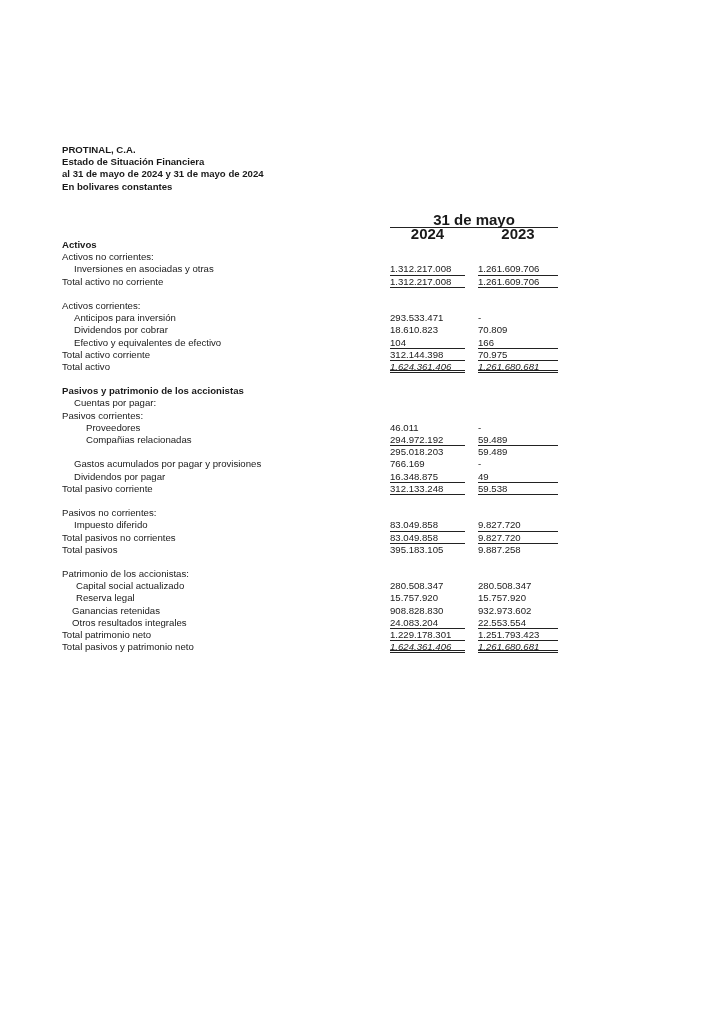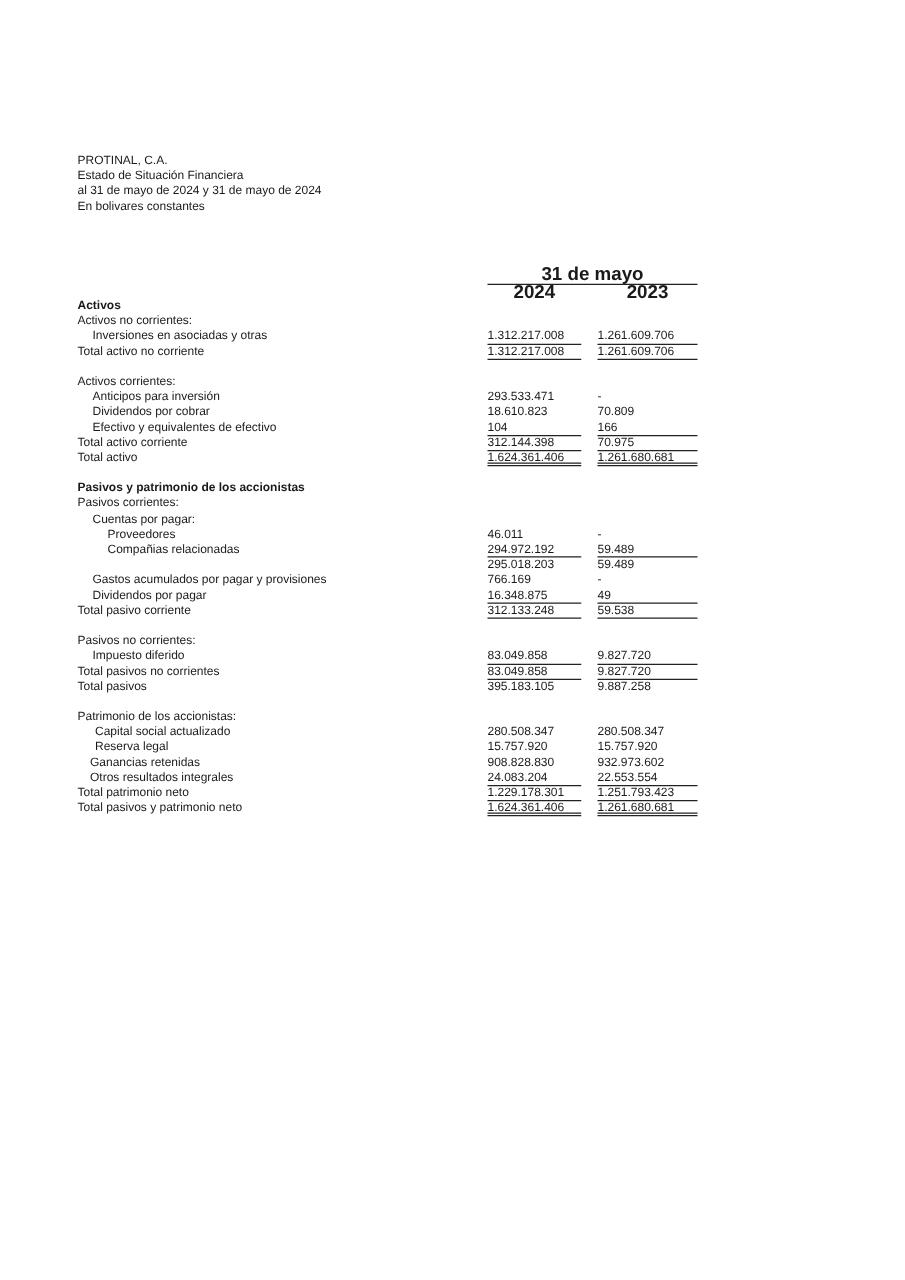--- a/index.html
+++ b/index.html
@@ -1,33 +1,33 @@
 <!DOCTYPE html>
 <html><head>
 <meta charset="utf-8">
 <style>
   html, body { margin: 0; padding: 0; background: #ffffff; }
   body { width: 724px; height: 1024px; position: relative; overflow: hidden;
          font-family: "Liberation Sans", "DejaVu Sans", sans-serif; color: #1a1a1a; }
-  .header { position: absolute; left: 62px; top: 123px; font-size: 9.6px; font-weight: normal; line-height: 12.2px; }
+  .header { position: absolute; left: 62px; top: 144px; font-size: 9.6px; font-weight: bold; line-height: 12.2px; }
   .header div { white-space: nowrap; }
   .colhead { position: absolute; top: 214px; left: 390px; width: 168px; font-size: 15px; font-weight: bold; }
   .colhead .period { text-align: center; line-height: 12px; border-bottom: 1px solid #222; padding-bottom: 1px; }
   .colhead .years { display: flex; justify-content: space-between; line-height: 12px; }
   .colhead .years span { display: block; text-align: center; }
   .colhead .y1 { width: 75px; } .colhead .y2 { width: 80px; }
   .rows { position: absolute; left: 0; top: 239px; width: 724px; }
   .row { position: relative; height: 12.2px; font-size: 9.6px; line-height: 12.2px; padding-left: 48px; }
   .row .label { position: absolute; white-space: nowrap; }
   .row.bold .label { font-weight: bold; }
   .row .v { position: absolute; white-space: nowrap; box-sizing: border-box; height: 12.2px; }
   .row .v1 { left: 390px; width: 75px; padding-right: 4px; }
   .row .v2 { left: 478px; width: 80px; padding-right: 0px; }
   .row .v.ub { border-bottom: 1px solid #222; }
-  .row .v.dbl { border-bottom: 3px double #222; }
+  .row .v.dbl { border-bottom: 3px double #222; font-style: italic; }
   .spacer { height: 12.2px; }
   .l0 { left: 62px; } .l1 { left: 74px; } .l1b { left: 76px; } .l1c { left: 72px; } .l2 { left: 86px; }
 </style>
 </head>
 <body>
 
 <div class="header">
   <div>PROTINAL, C.A.</div>
   <div>Estado de Situación Financiera</div>
   <div>al 31 de mayo de 2024 y 31 de mayo de 2024</div>
@@ -88,24 +88,24 @@
     <span class="label l0">Total activo</span>
     <span class="v v1 dbl">1.624.361.406</span>
     <span class="v v2 dbl">1.261.680.681</span>
   </div>
   <div class="spacer"></div>
 
   <div class="row bold">
       <span class="label l0">Pasivos y patrimonio de los accionistas</span>
     </div>
   <div class="row">
-      <span class="label l0">Pasivos corrientes:</span>
+      <span class="label l1">Cuentas por pagar:</span>
     </div>
   <div class="row">
-      <span class="label l1">Cuentas por pagar:</span>
+      <span class="label l0">Pasivos corrientes:</span>
     </div>
   <div class="row">
     <span class="label l2">Proveedores</span>
     <span class="v v1">46.011</span>
     <span class="v v2">-</span>
   </div>
   <div class="row">
     <span class="label l2">Compañias relacionadas</span>
     <span class="v v1 ub">294.972.192</span>
     <span class="v v2 ub">59.489</span>

